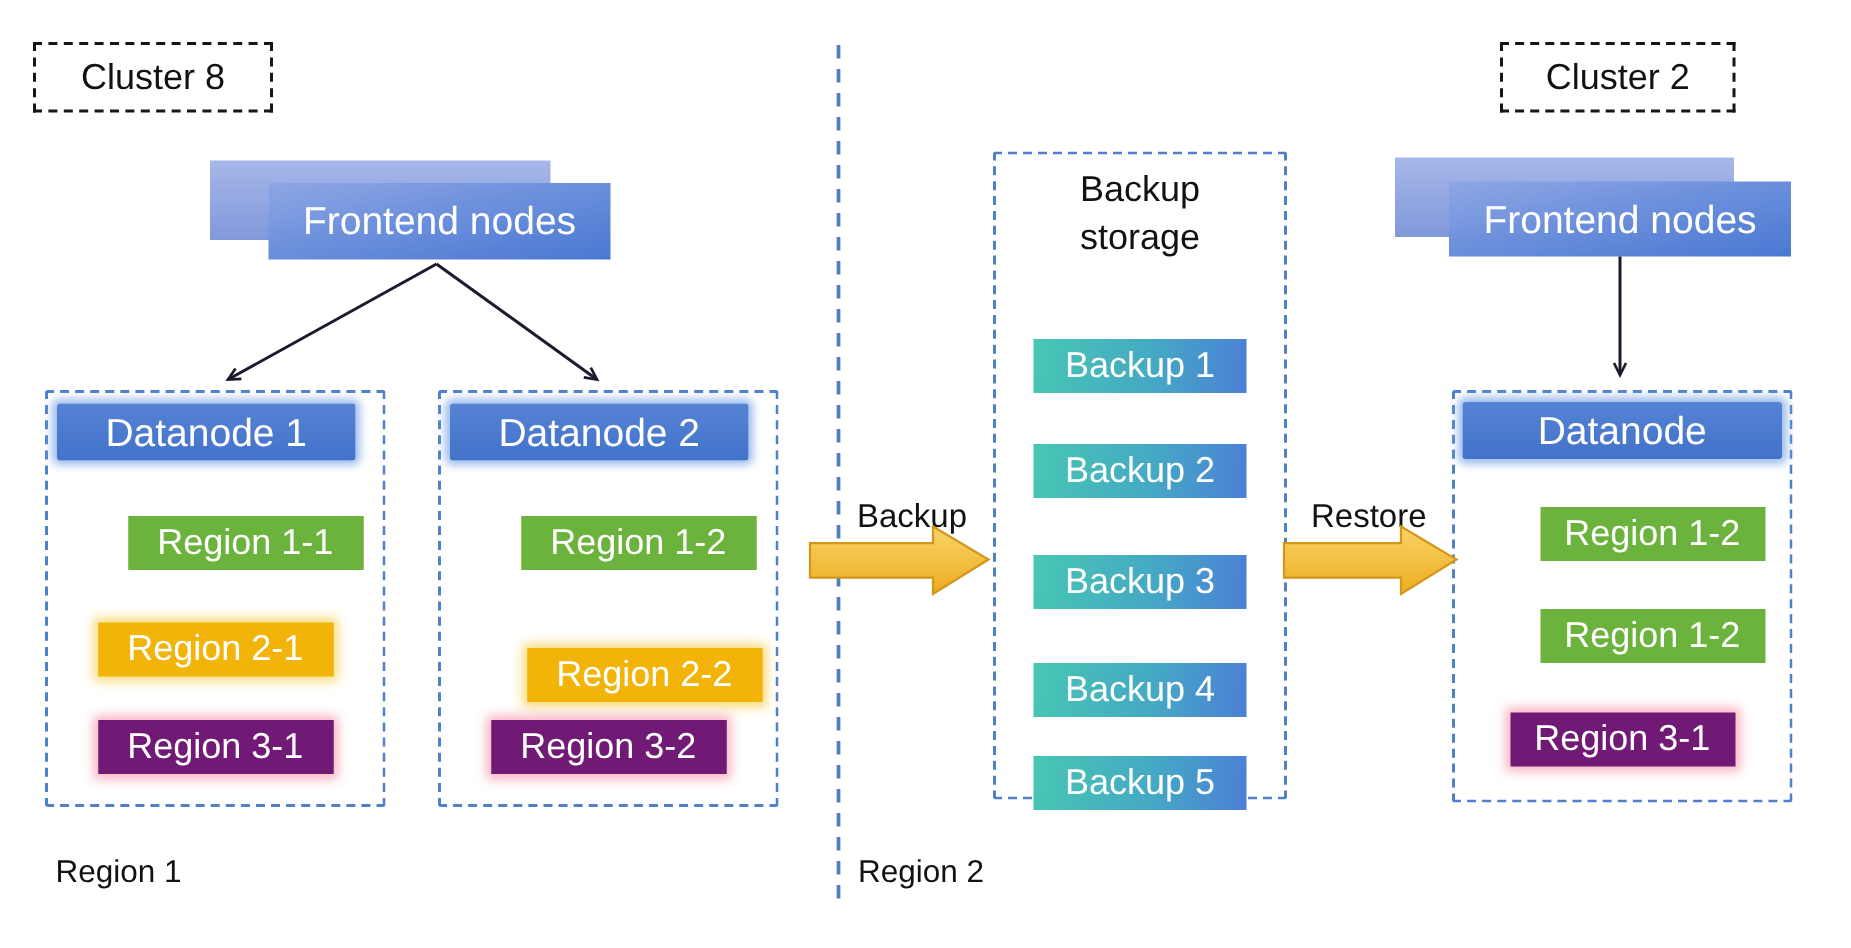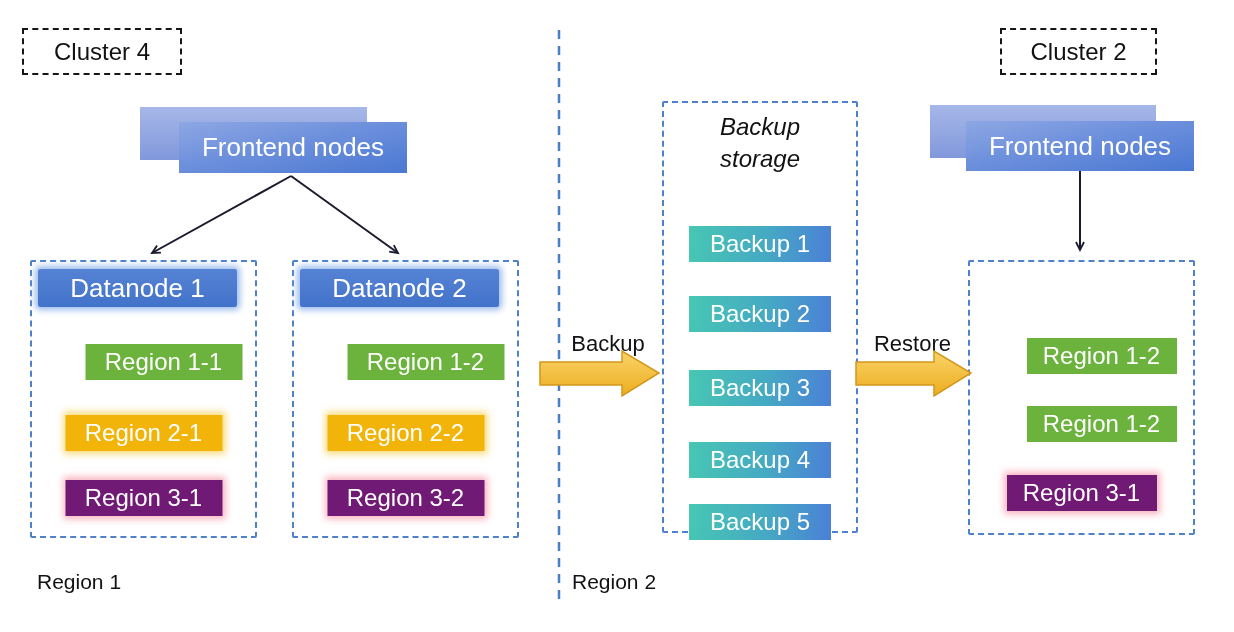--- a/index.html
+++ b/index.html
@@ -35,40 +35,40 @@
     width:157px;height:36px;display:flex;align-items:center;justify-content:center;
     color:#ffffff;font-size:24px;white-space:nowrap;
   }
   .region.green{background:#6cb33e;margin-left:20px;}
   .region.yellow{background:#f2b408;box-shadow:0 0 7px 3px rgba(247,202,62,0.7);}
   .region.red{background:#701a75;box-shadow:0 0 7px 3px rgba(243,133,154,0.65);}
   .rw150{width:150px;}
   
   .storage-title{
     position:absolute;top:8px;left:50%;transform:translateX(-50%);
-    width:130px;text-align:center;font-size:24px;line-height:1.35;color:#121212;font-style:italic;
+    width:130px;text-align:center;font-size:24px;line-height:1.35;color:#121212;
   }
   .backup-item{
     position:absolute;left:50%;transform:translateX(-50%);
     width:142px;height:36px;display:flex;align-items:center;justify-content:center;
     background:linear-gradient(95deg,#47c7b3 0%,#45a9c4 55%,#4b80d7 100%);
     color:#ffffff;font-size:24px;margin-top:22px;
   }
   
   .flow-label{font-size:22px;color:#121212;text-align:center;}
   .region-tag{font-size:21px;color:#121212;}
   #arrow-layer{position:absolute;left:0;top:0;pointer-events:none;}
 </style>
 </head>
 <body>
 
 <div id="canvas">
 
   <div class="abs cluster-box" style="left:22px;top:28px;width:160px;height:47px;">
-    <span>Cluster 4</span>
+    <span>Cluster 8</span>
   </div>
 
   <div class="abs fe-back" style="left:140px;top:107px;width:227px;height:53px;"></div>
   <div class="abs fe-front" style="left:179px;top:122px;width:228px;height:51px;">
     <span>Frontend nodes</span>
   </div>
 
   <div class="abs node-container" style="left:30px;top:260px;width:227px;height:278px;">
     <div class="node-header">
       <span>Datanode 1</span>
@@ -84,21 +84,21 @@
     </div>
   </div>
 
   <div class="abs node-container" style="left:292px;top:260px;width:227px;height:278px;">
     <div class="node-header">
       <span>Datanode 2</span>
     </div>
     <div class="region green" style="top:82px;">
       <span>Region 1-2</span>
     </div>
-    <div class="region yellow" style="top:153px;">
+    <div class="region yellow" style="top:170px;margin-left:24px;">
       <span>Region 2-2</span>
     </div>
     <div class="region red" style="top:218px;">
       <span>Region 3-2</span>
     </div>
   </div>
 
   <div class="abs region-tag" style="left:37px;top:570px;">Region 1</div>
 
   <div class="abs flow-label" style="left:558px;top:331px;width:100px;">Backup</div>
@@ -129,20 +129,23 @@
   <div class="abs cluster-box" style="left:1000px;top:28px;width:157px;height:47px;">
     <span>Cluster 2</span>
   </div>
 
   <div class="abs fe-back" style="left:930px;top:105px;width:226px;height:53px;"></div>
   <div class="abs fe-front" style="left:966px;top:121px;width:228px;height:50px;">
     <span>Frontend nodes</span>
   </div>
 
   <div class="abs node-container" style="left:968px;top:260px;width:227px;height:275px;">
+    <div class="node-header" style="left:5px;right:5px;top:6px;">
+      <span>Datanode</span>
+    </div>
     <div class="region rw150 green" style="top:76px;">
       <span>Region 1-2</span>
     </div>
     <div class="region rw150 green" style="top:144px;">
       <span>Region 1-2</span>
     </div>
     <div class="region rw150 red" style="top:213px;">
       <span>Region 3-1</span>
     </div>
   </div>

